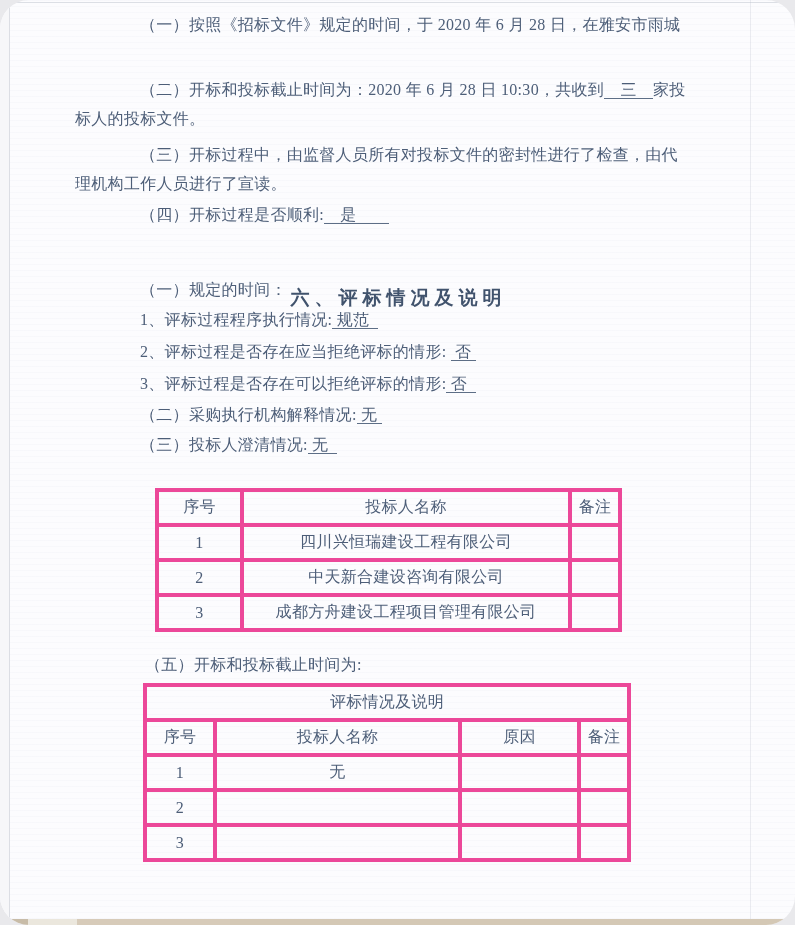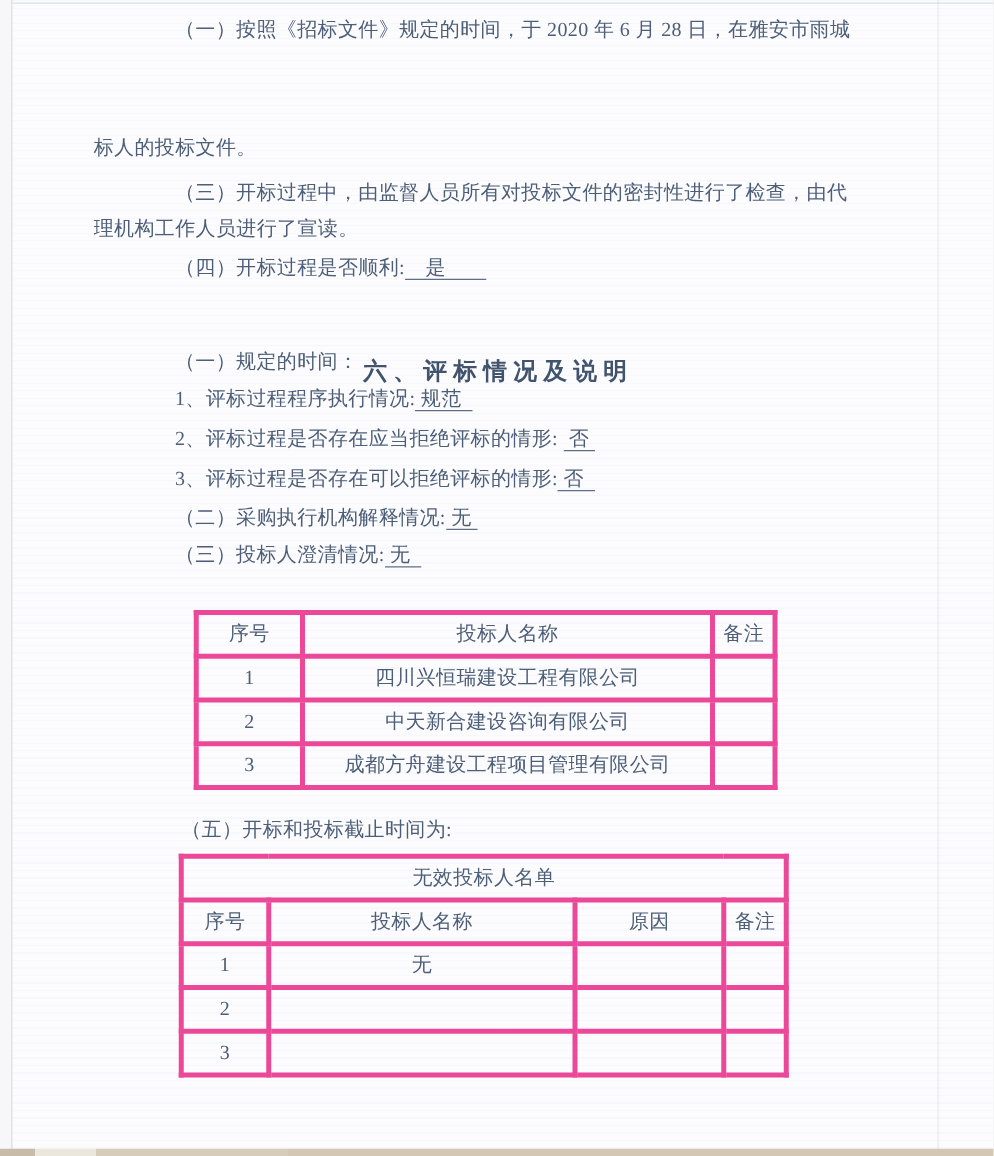--- a/index.html
+++ b/index.html
@@ -3,20 +3,21 @@
 <meta charset="utf-8">
 <style>
   html,body{margin:0;padding:0;background:#e9e9ec;}
   #page{
     position:relative;
     width:795px;height:925px;
     background:#fcfcfe;
     overflow:hidden;
     font-family:"Liberation Serif","DejaVu Serif",serif;
     color:#4d5e78;
+    border-radius:29px;
   }
   
   #page::before{
     content:"";
     position:absolute;inset:0;
     background:repeating-linear-gradient(
       0deg,
       rgba(205,212,225,0.10) 0 1px,
       rgba(255,255,255,0) 1px 6px);
     pointer-events:none;
@@ -76,20 +77,21 @@
 <body>
 
 <div id="page">
 
   <div class="edge" id="edge-top"></div>
   <div class="edge" id="edge-left-strip"></div>
   <div class="edge" id="edge-right"></div>
 
   <div class="line indent" style="top:14px">（一）按照《招标文件》规定的时间，于 2020 年 6 月 28 日，在雅安市雨城</div>
 
+  <div class="line indent" style="top:79px"><span>（二）开标和投标截止时间为：2020 年 6 月 28 日 10:30，共收到</span><span class="blank">　三　</span><span>家投</span></div>
   <div class="line flush" style="top:108px">标人的投标文件。</div>
 
   <div class="line indent" style="top:144px">（三）开标过程中，由监督人员所有对投标文件的密封性进行了检查，由代</div>
   <div class="line flush" style="top:173px">理机构工作人员进行了宣读。</div>
 
   <div class="line indent" style="top:204px"><span>（四）开标过程是否顺利:</span><span class="blank">　是　　</span></div>
 
   <div class="line center" id="section-heading" style="top:239px">六、评标情况及说明</div>
 
   <div class="line indent" style="top:279px">（一）规定的时间：</div>
@@ -136,21 +138,21 @@
 
   <table style="left:143px;top:683px;width:484px">
     <colgroup>
         <col style="width:70px">
         <col style="width:245px">
         <col style="width:119px">
         <col style="width:50px">
       </colgroup>
     <tbody>
         <tr>
-      <td colspan="4">无效投标人名单</td>
+      <td colspan="4">评标情况及说明</td>
     </tr>
     <tr>
       <th>序号</th>
       <th>投标人名称</th>
       <th>原因</th>
       <th>备注</th>
     </tr>
     <tr>
       <td>1</td>
       <td>无</td>

